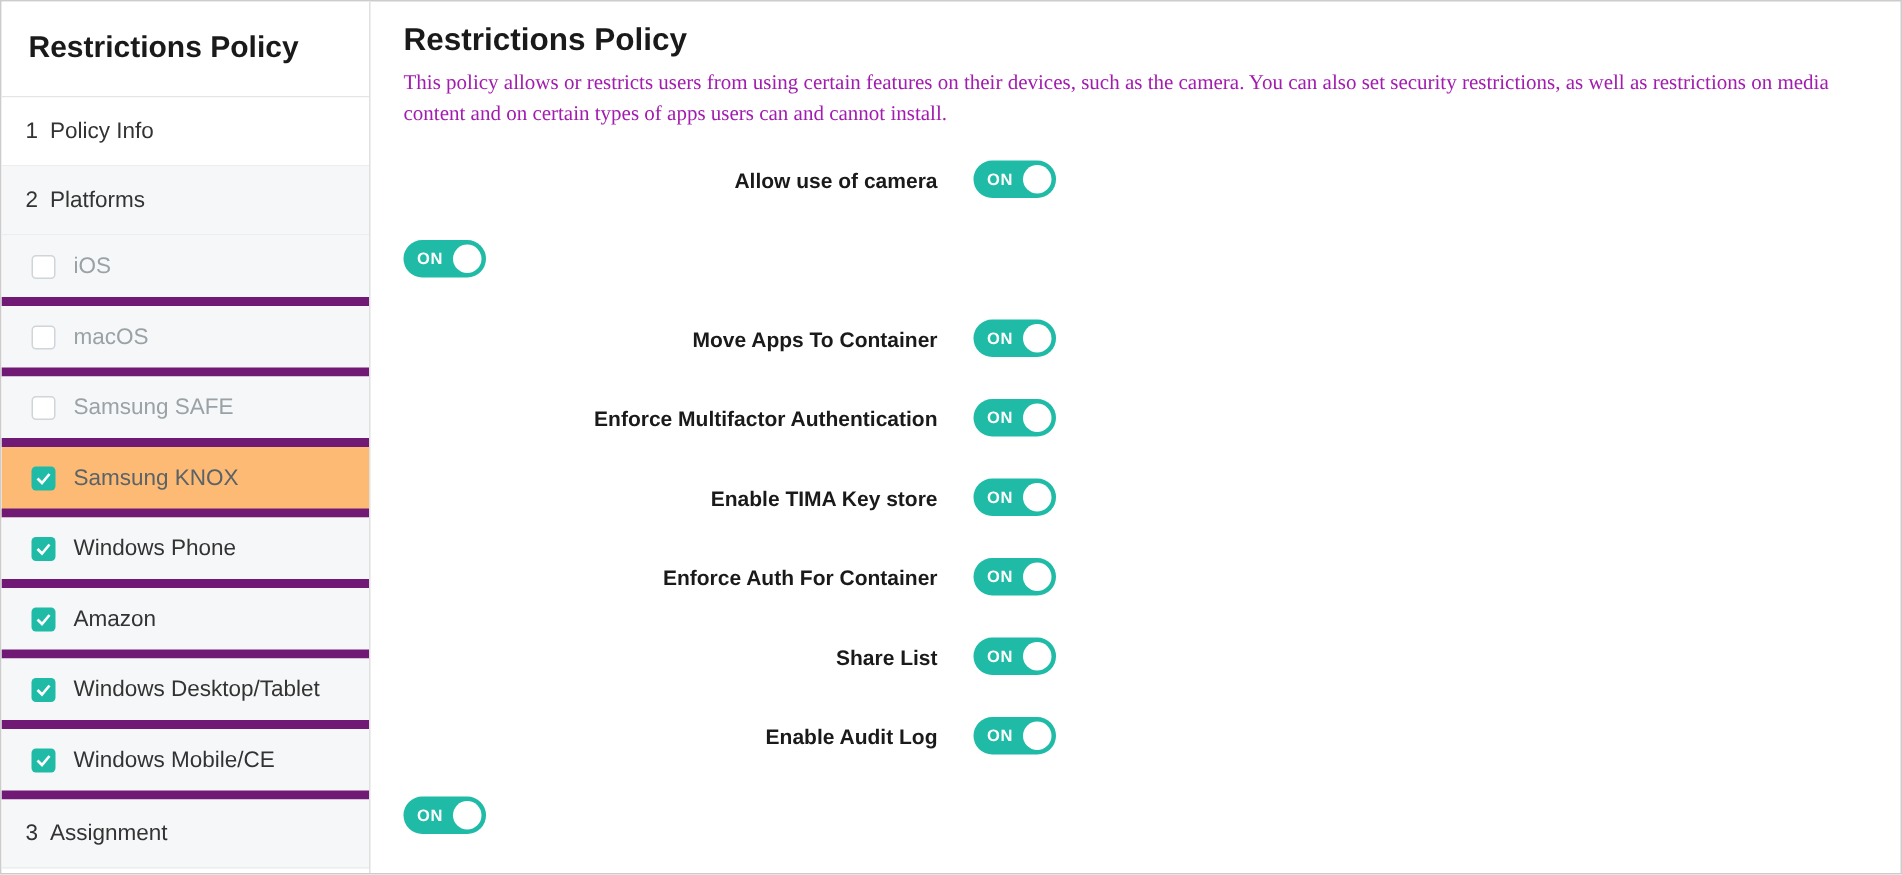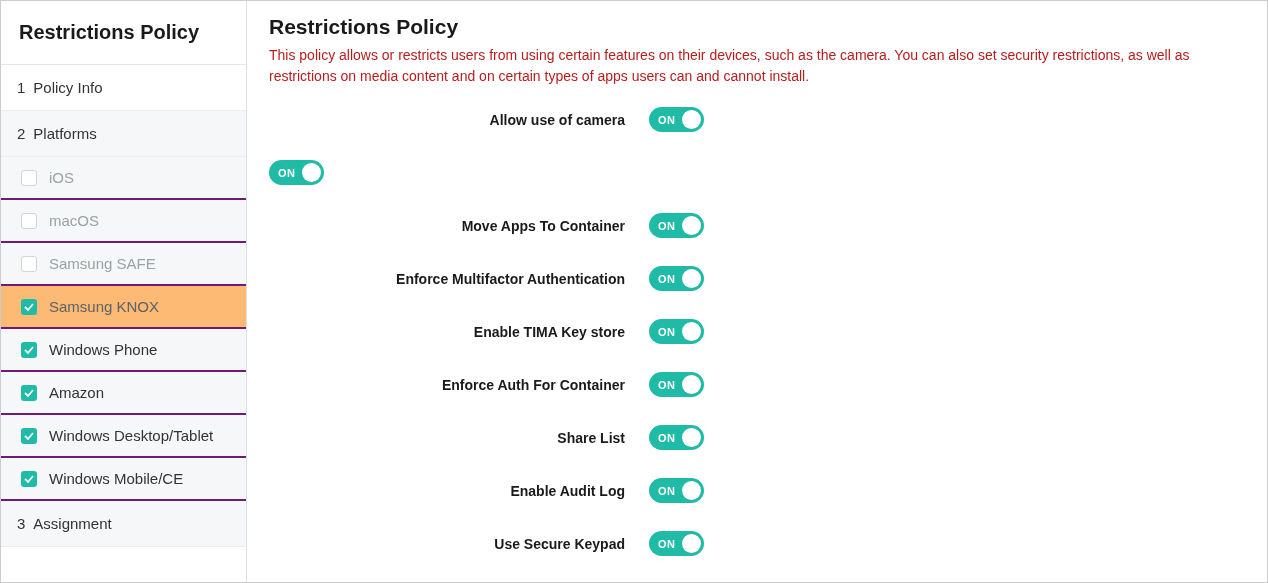--- a/index.html
+++ b/index.html
@@ -39,21 +39,21 @@
       align-items: center;
     }
     .nav-item.alt {
       background: #f6f7f8;
     }
     .nav-num {
       margin-right: 8px;
     }
     .platform-item {
       padding: 12px 16px 12px 20px;
-      border-bottom: 2px solid #701a75;
+      border-bottom: 6px solid #701a75;
       display: flex;
       align-items: center;
       cursor: pointer;
       font-size: 15px;
       color: #333;
       background: #f6f7f8;
     }
     .platform-item.disabled { color: #9aa2a6; }
     .platform-item.selected {
       background: #fdba74;
@@ -86,23 +86,24 @@
       overflow: hidden;
     }
     .main-title {
       font-size: 21px;
       font-weight: 700;
       color: #1a1a1a;
       margin-bottom: 6px;
     }
     .main-desc {
       font-size: 14px;
-      color: #b91c1c;
+      color: #a21caf;
       line-height: 1.5;
       margin-bottom: 20px;
+      font-family: Liberation Serif, serif;
     }
     .settings {
       display: flex;
       flex-direction: column;
       gap: 28px;
     }
     .setting-row {
       display: flex;
       align-items: center;
     }
@@ -271,21 +272,20 @@
       </div>
     </div>
     <div class="setting-row">
       <div class="setting-label">Enable Audit Log</div>
       <div class="toggle">
         <span class="toggle-label">ON</span>
         <span class="toggle-knob"></span>
       </div>
     </div>
     <div class="setting-row">
-      <div class="setting-label">Use Secure Keypad</div>
       <div class="toggle">
         <span class="toggle-label">ON</span>
         <span class="toggle-knob"></span>
       </div>
     </div>
 
   </div>
 </div>
 
 </body></html>

